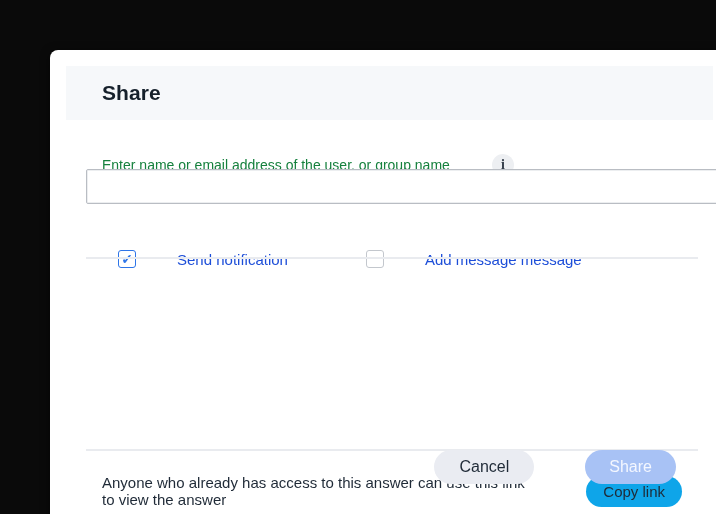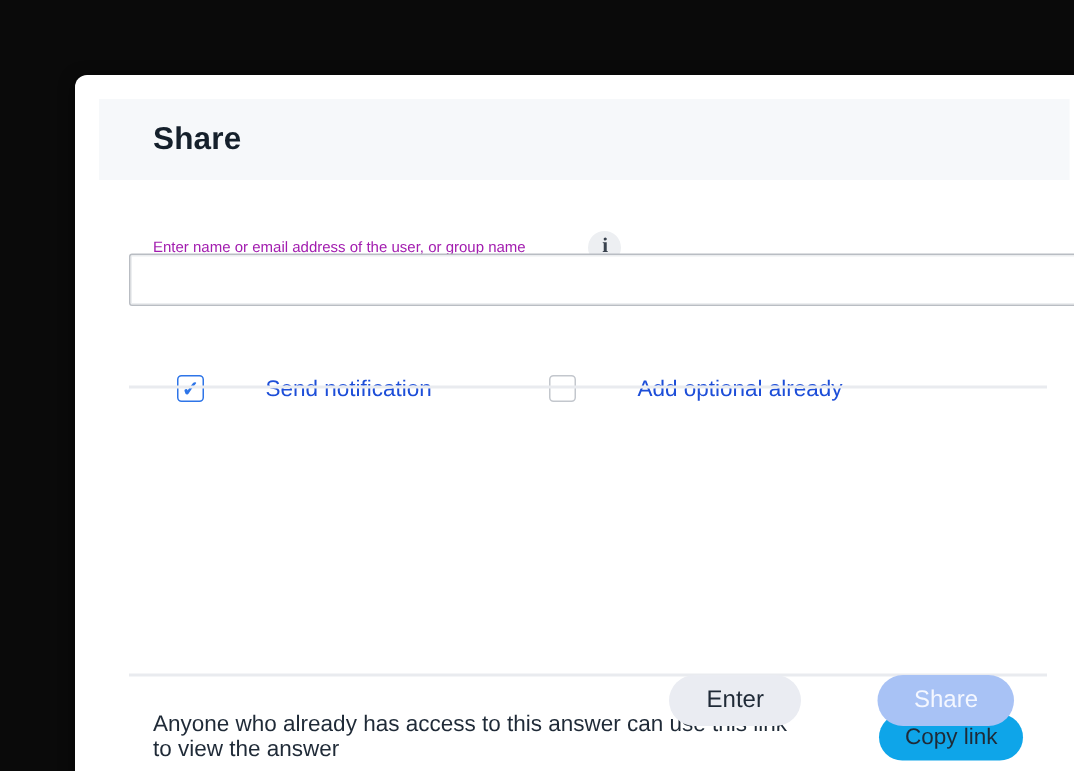--- a/index.html
+++ b/index.html
@@ -34,22 +34,22 @@
     letter-spacing: 0.1px;
   }
   .label-row {
     position: absolute;
     left: 20px; top: 72px;
     display: flex;
     align-items: center;
     gap: 10px;
   }
   .field-label {
-    font-size: 10px;
-    color: #a21caf;
+    font-size: 14px;
+    color: #15803d;
   }
   .info-icon {
     width: 22px; height: 22px;
     border-radius: 50%;
     background: #edeff2;
     color: #39424e;
     font-family: "Liberation Serif", serif;
     font-size: 14px;
     font-weight: 700;
     display: flex;
@@ -198,30 +198,30 @@
 
   <button class="add-button">+</button>
 
   <div class="checkbox-row">
     <div class="checkbox-item">
       <span class="checkbox-box checked">✓</span>
       <span class="checkbox-label">Send notification</span>
     </div>
     <div class="checkbox-item">
       <span class="checkbox-box">✓</span>
-      <span class="checkbox-label">Add optional already</span>
+      <span class="checkbox-label">Add message message</span>
     </div>
   </div>
 
   <div class="divider divider-1"></div>
   <div class="divider divider-2"></div>
 
   <div class="link-row">
     <span class="link-text">Anyone who already has access to this answer can use this link to view the answer</span>
     <button class="copy-link-button">Copy link</button>
   </div>
 
   <div class="footer">
-    <button class="btn cancel-button">Enter</button>
+    <button class="btn cancel-button">Cancel</button>
     <button class="btn share-button">Share</button>
   </div>
 
 </div>
 
 </body></html>

